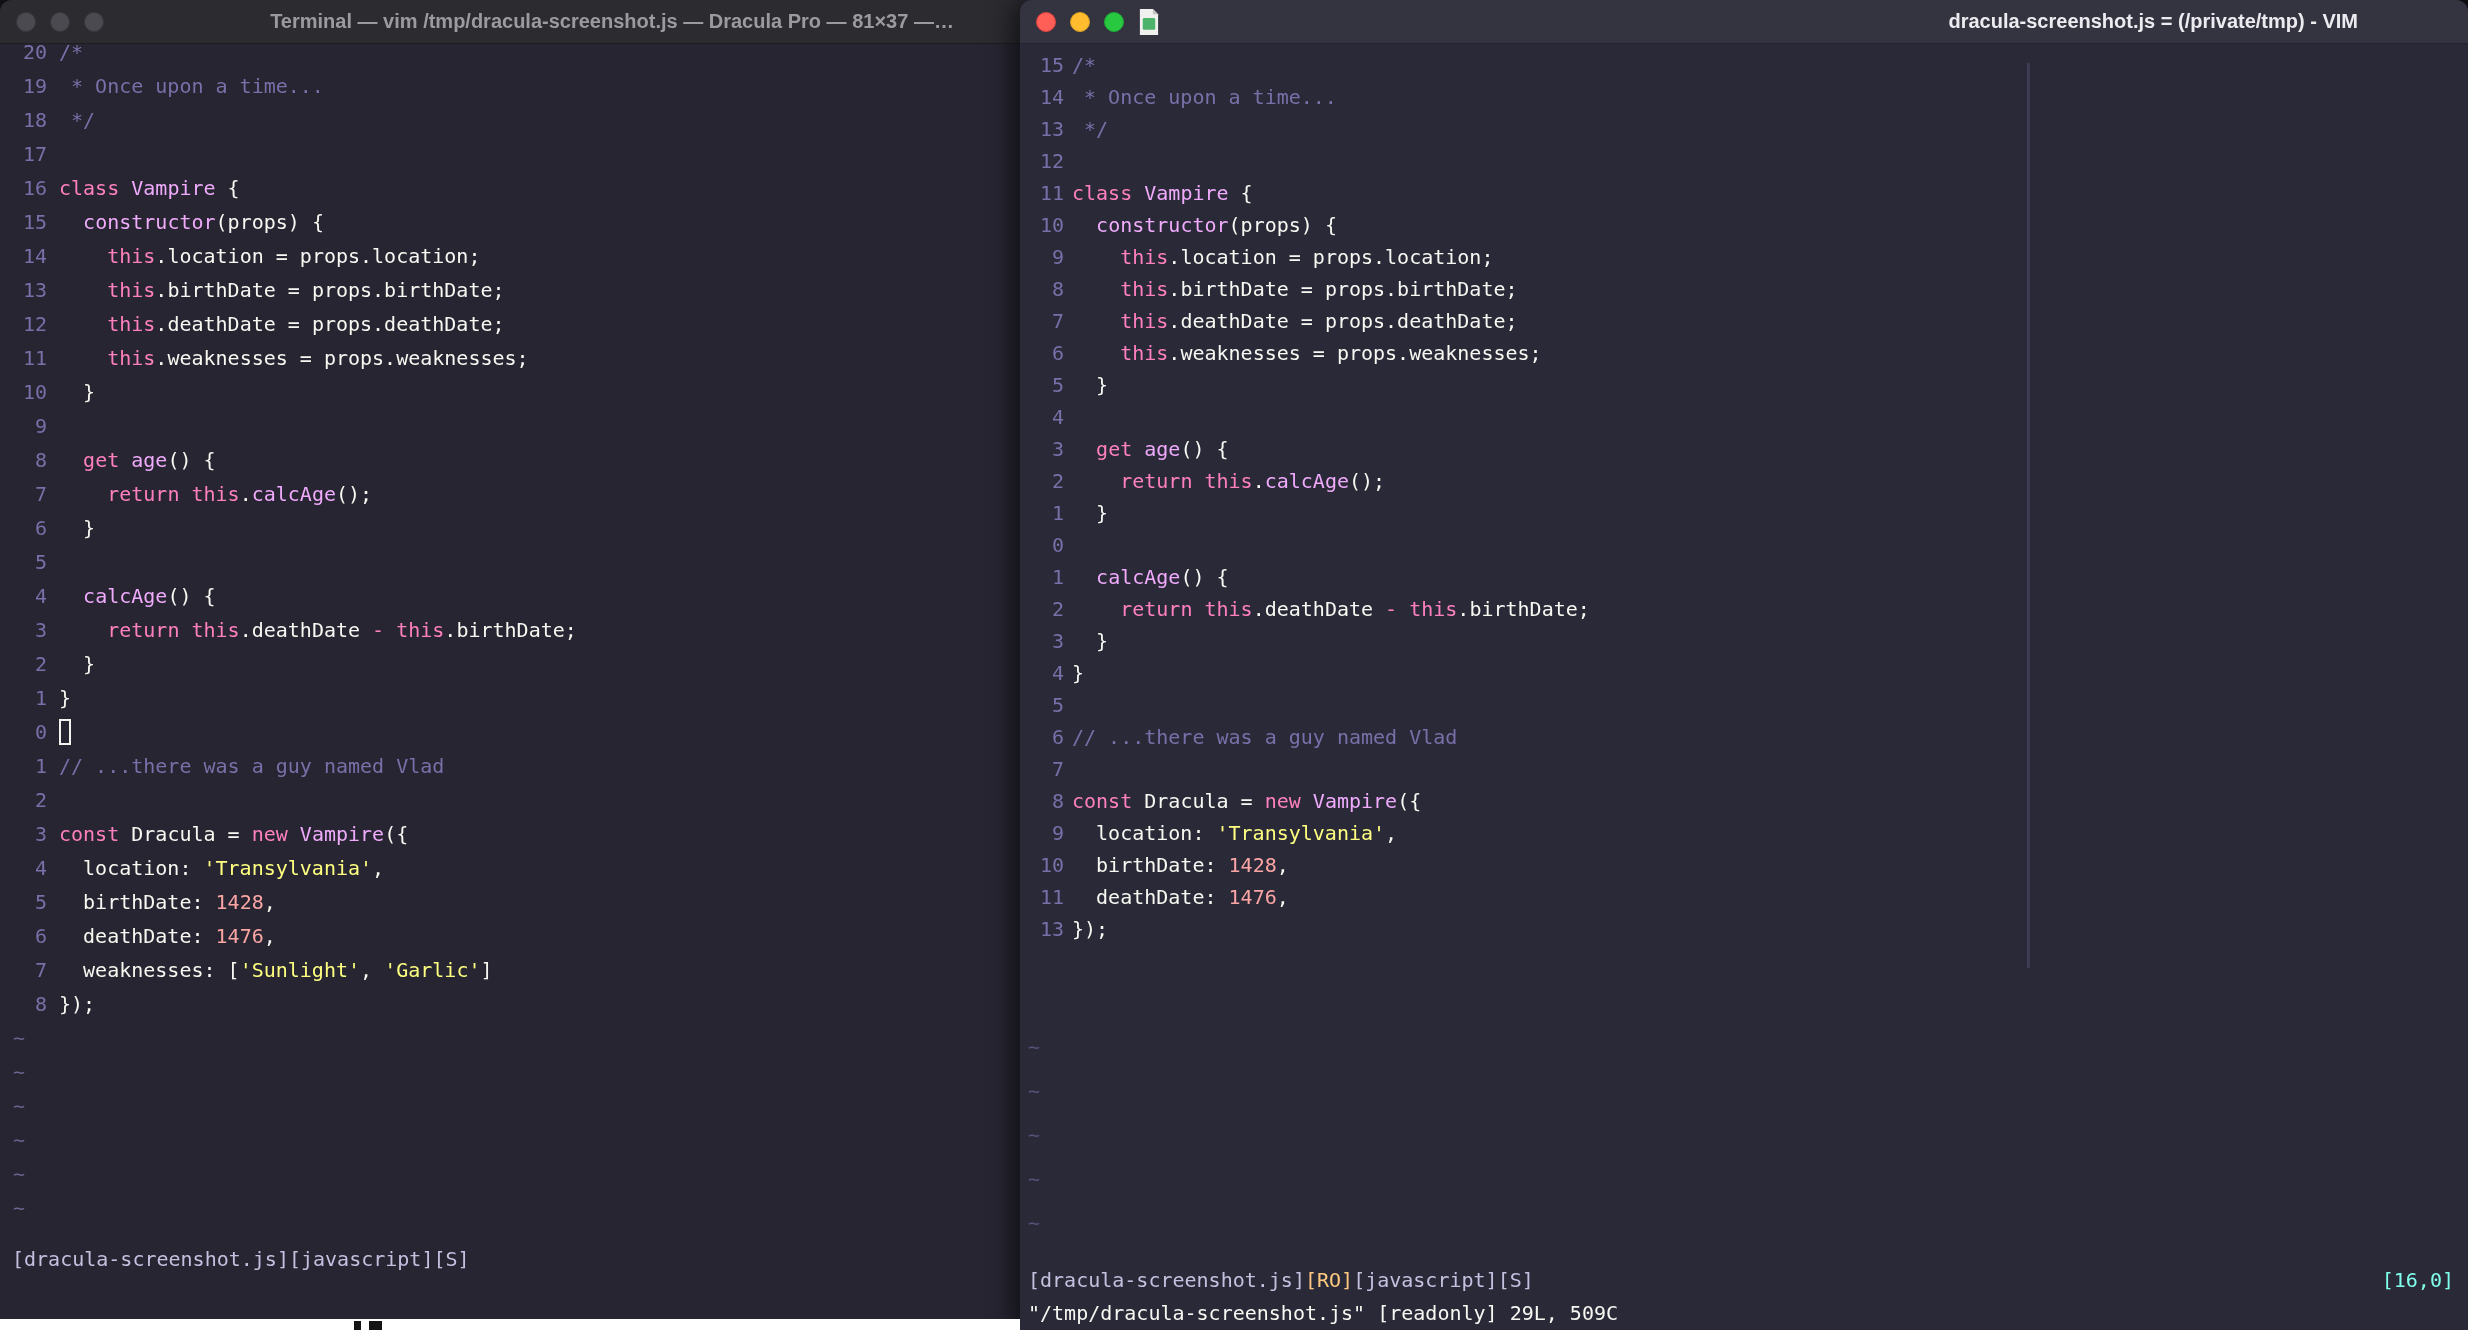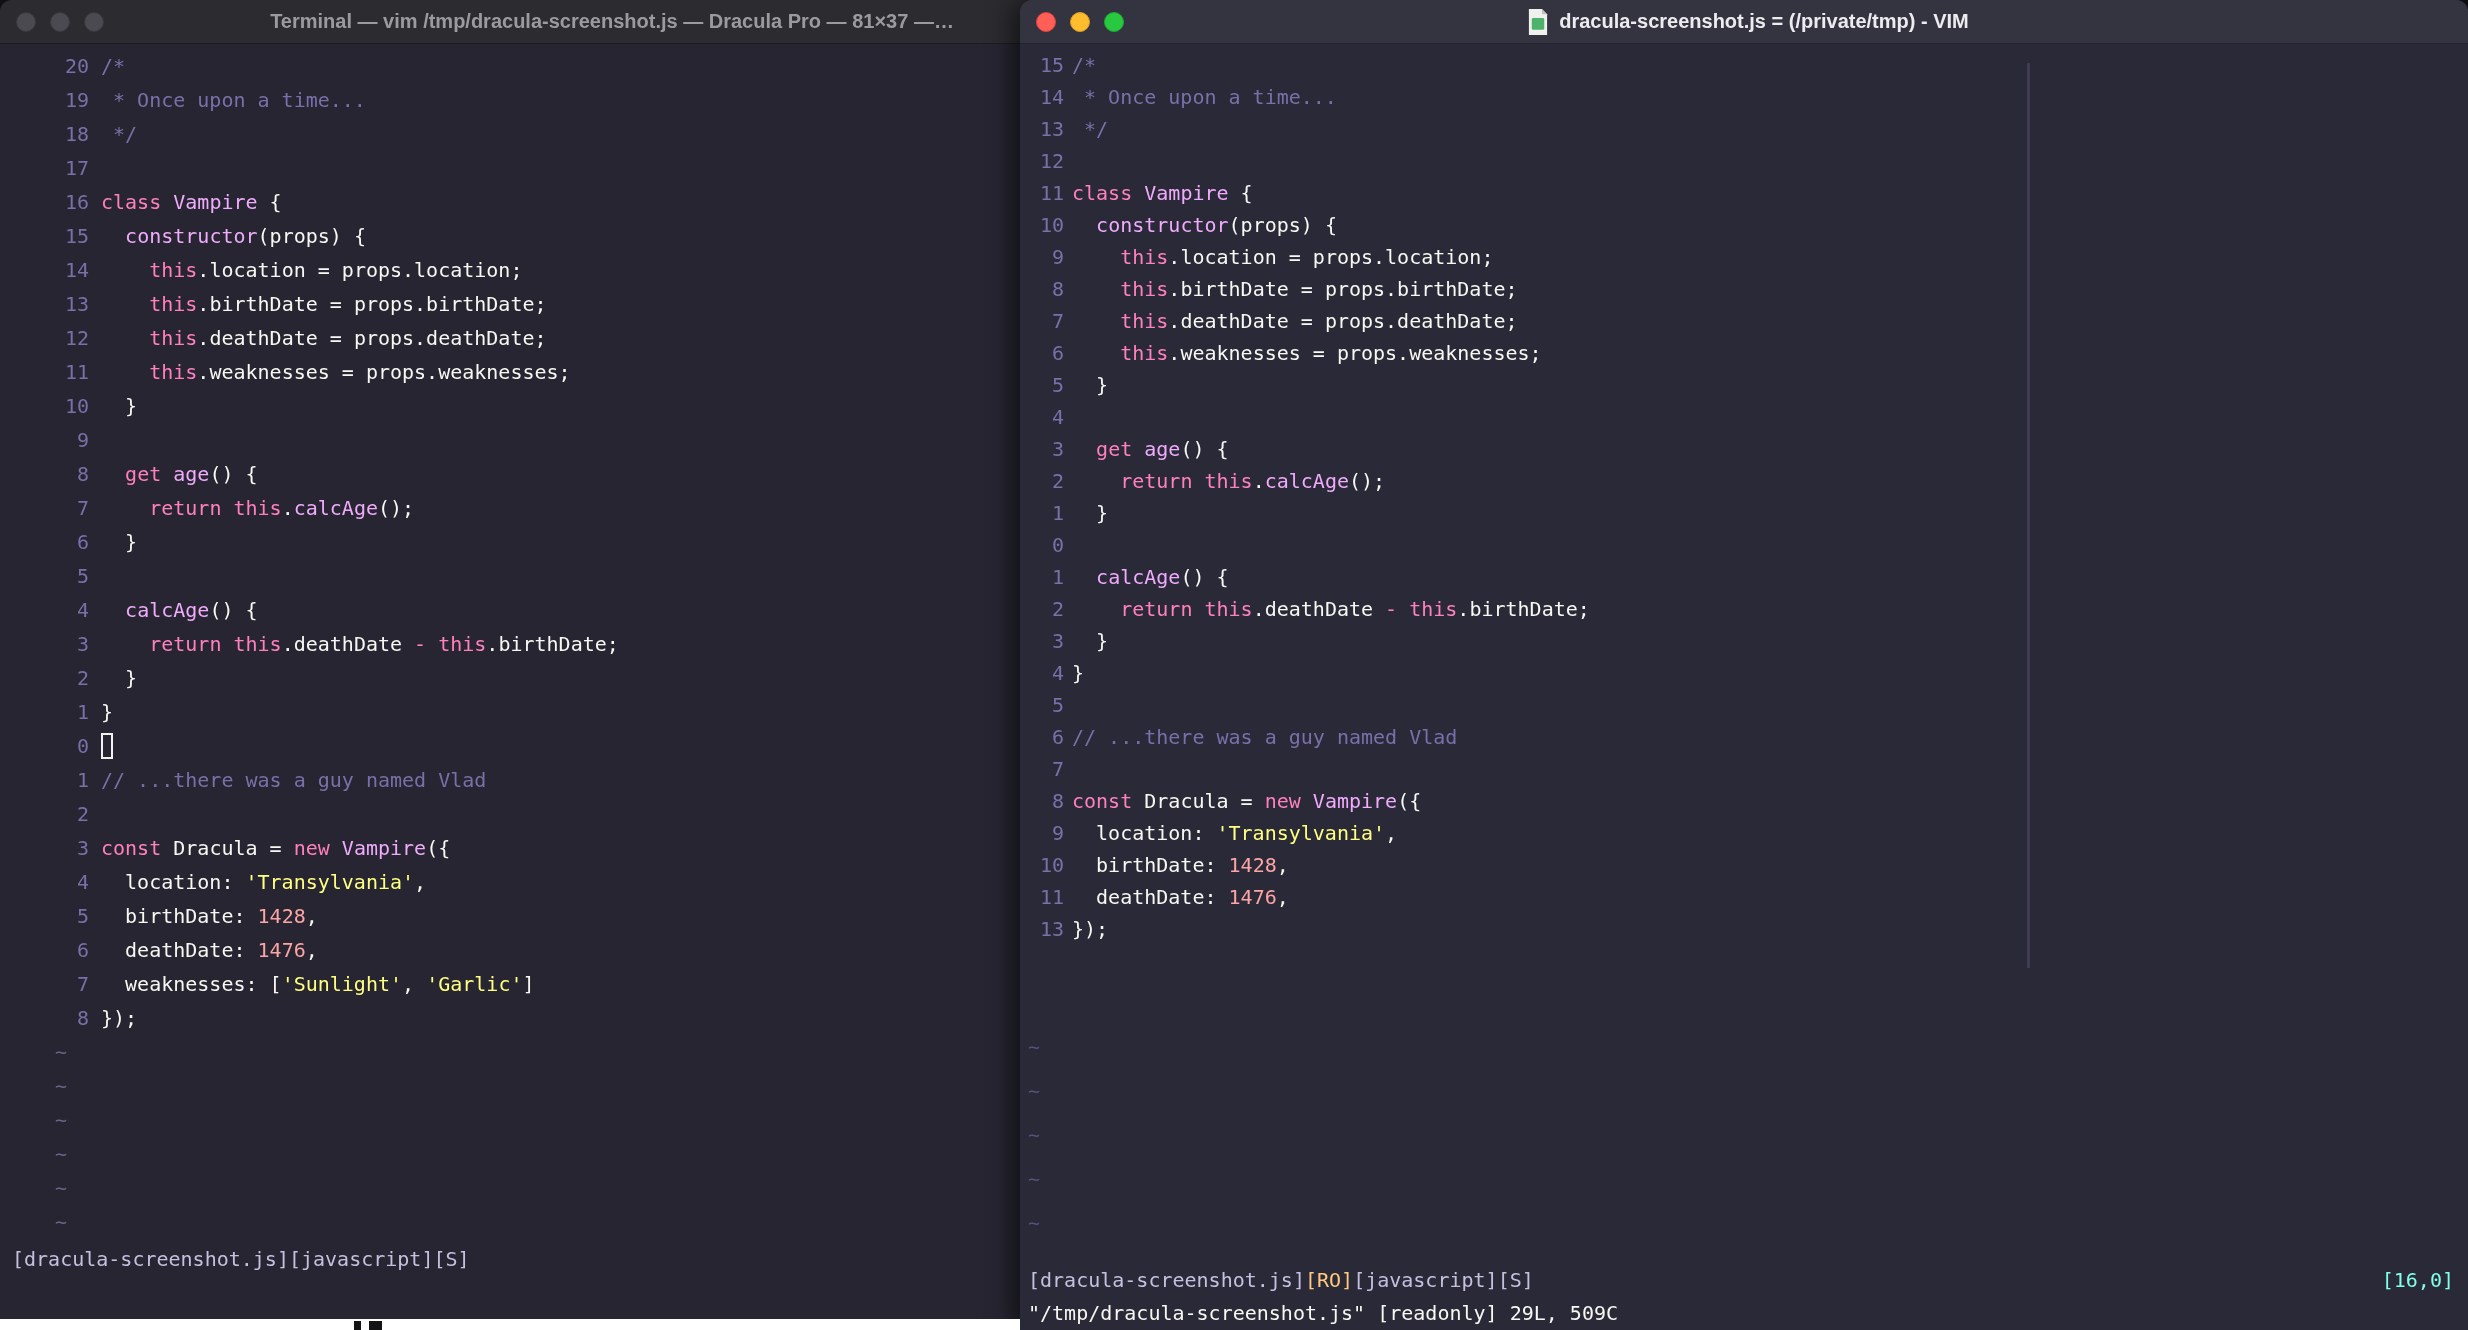--- a/index.html
+++ b/index.html
@@ -20,30 +20,30 @@
   .tb-right { background:#343340; border-bottom:1px solid #232230; }
   .lights { display:flex; align-items:center; padding-left:16px; flex:0 0 auto; }
   .light { width:20px; height:20px; border-radius:50%; margin-right:14px; display:inline-block; }
   .light.inactive { background:#4b4a50; border:1px solid #3a393f; }
   .light.red    { background:#ff5f57; border:1px solid #e0443e; }
   .light.yellow { background:#febc2e; border:1px solid #d89e24; }
   .light.green  { background:#28c840; border:1px solid #1faa34; }
   .tb-title { flex:1; text-align:center; padding-right:110px; color:#9b9b9f; font-weight:bold;
               white-space:nowrap; overflow:hidden; text-overflow:ellipsis; }
   .tb-right .tb-title { color:#ececf0; display:flex; align-items:center;
-                        justify-content:center; gap:10px; }
+                        justify-content:space-between; gap:10px; }
   .doc-icon { display:inline-flex; }
 
   
   .term-scroll-thumb { position:absolute; right:3px; top:47px; width:18px; height:28px;
                        border-radius:9px; background:rgba(158,158,164,0.85); }
 
   
   .code { position:absolute; left:0; right:0; font-size:20px; }
-  .win-left  .code { top:49px;margin-left:42px; }
+  .win-left  .code { top:35px; }
   .win-right .code { top:49px; }
   .line { white-space:pre; }
   .win-left  .line { height:34px; line-height:34px; padding-left:22px; }
   .win-right .line { height:32px; line-height:32px; padding-left:19px; }
   .lnum { display:inline-block; width:25px; text-align:right; color:#7970a9; }
   .win-left  .lnum { margin-right:12px; }
   .win-right .lnum { margin-right:8px; }
   .tilde-line { padding-left:13px !important; }
 
   .tok-c   { color:#7970a9; }

